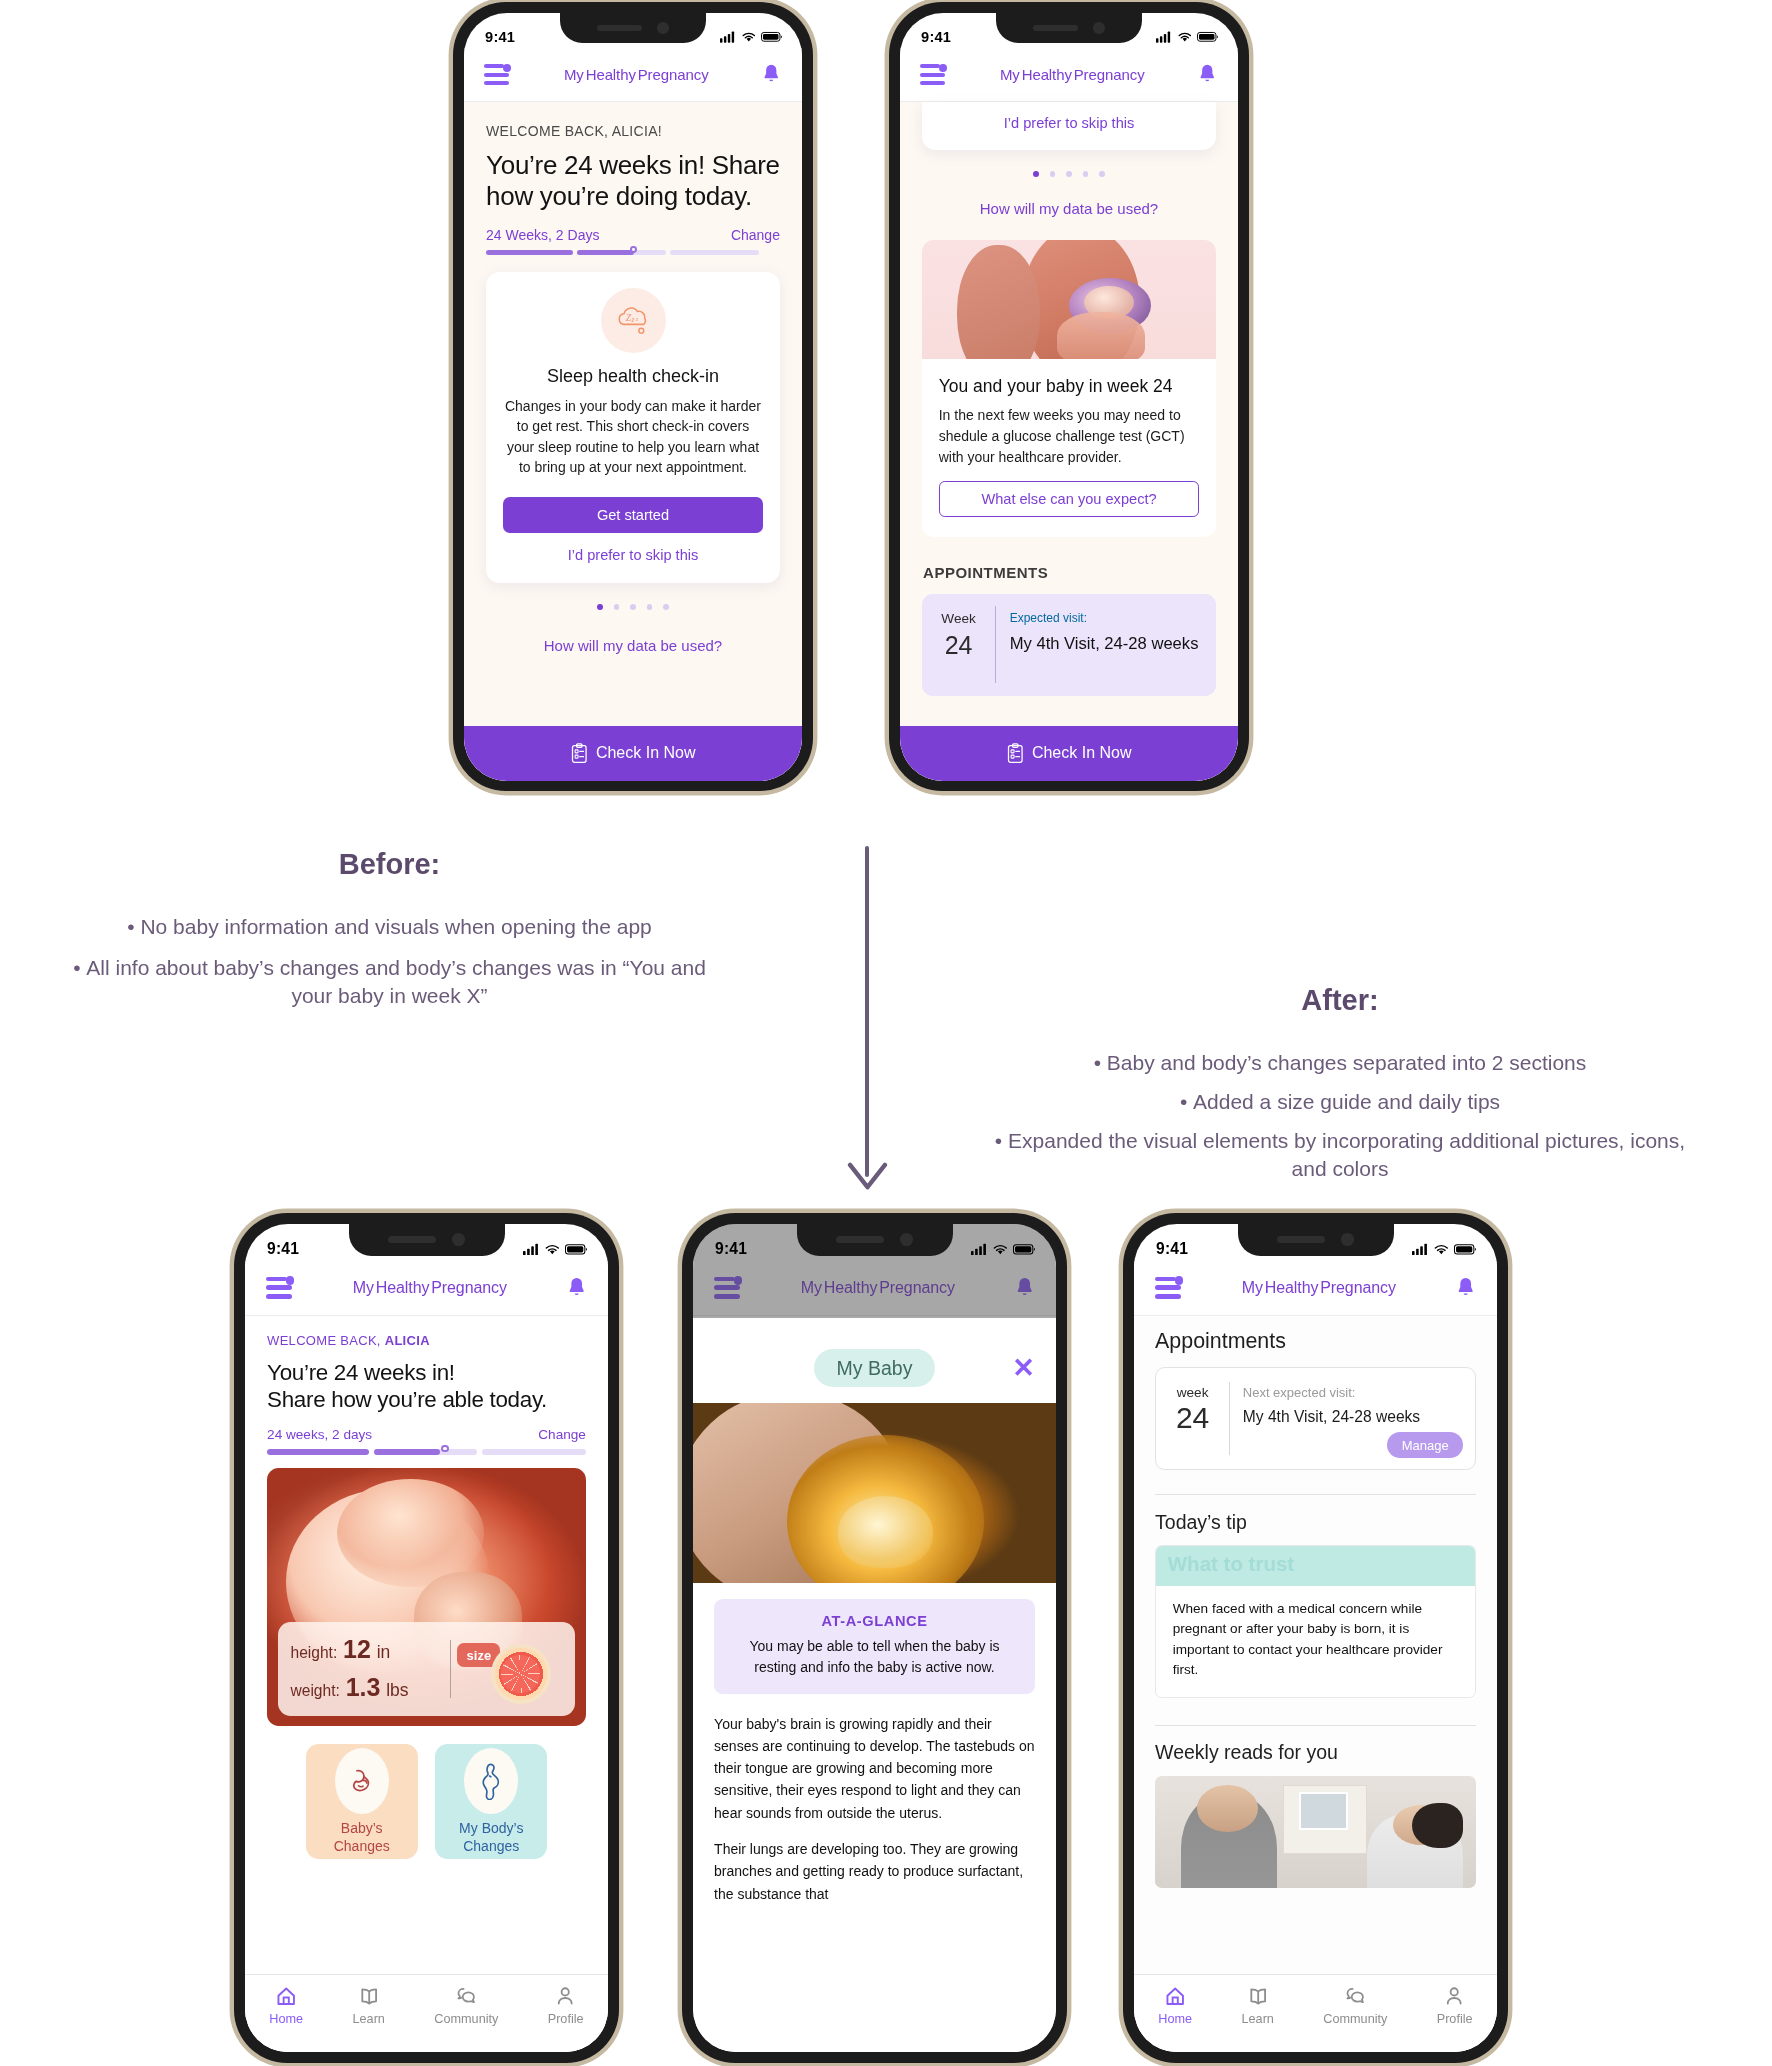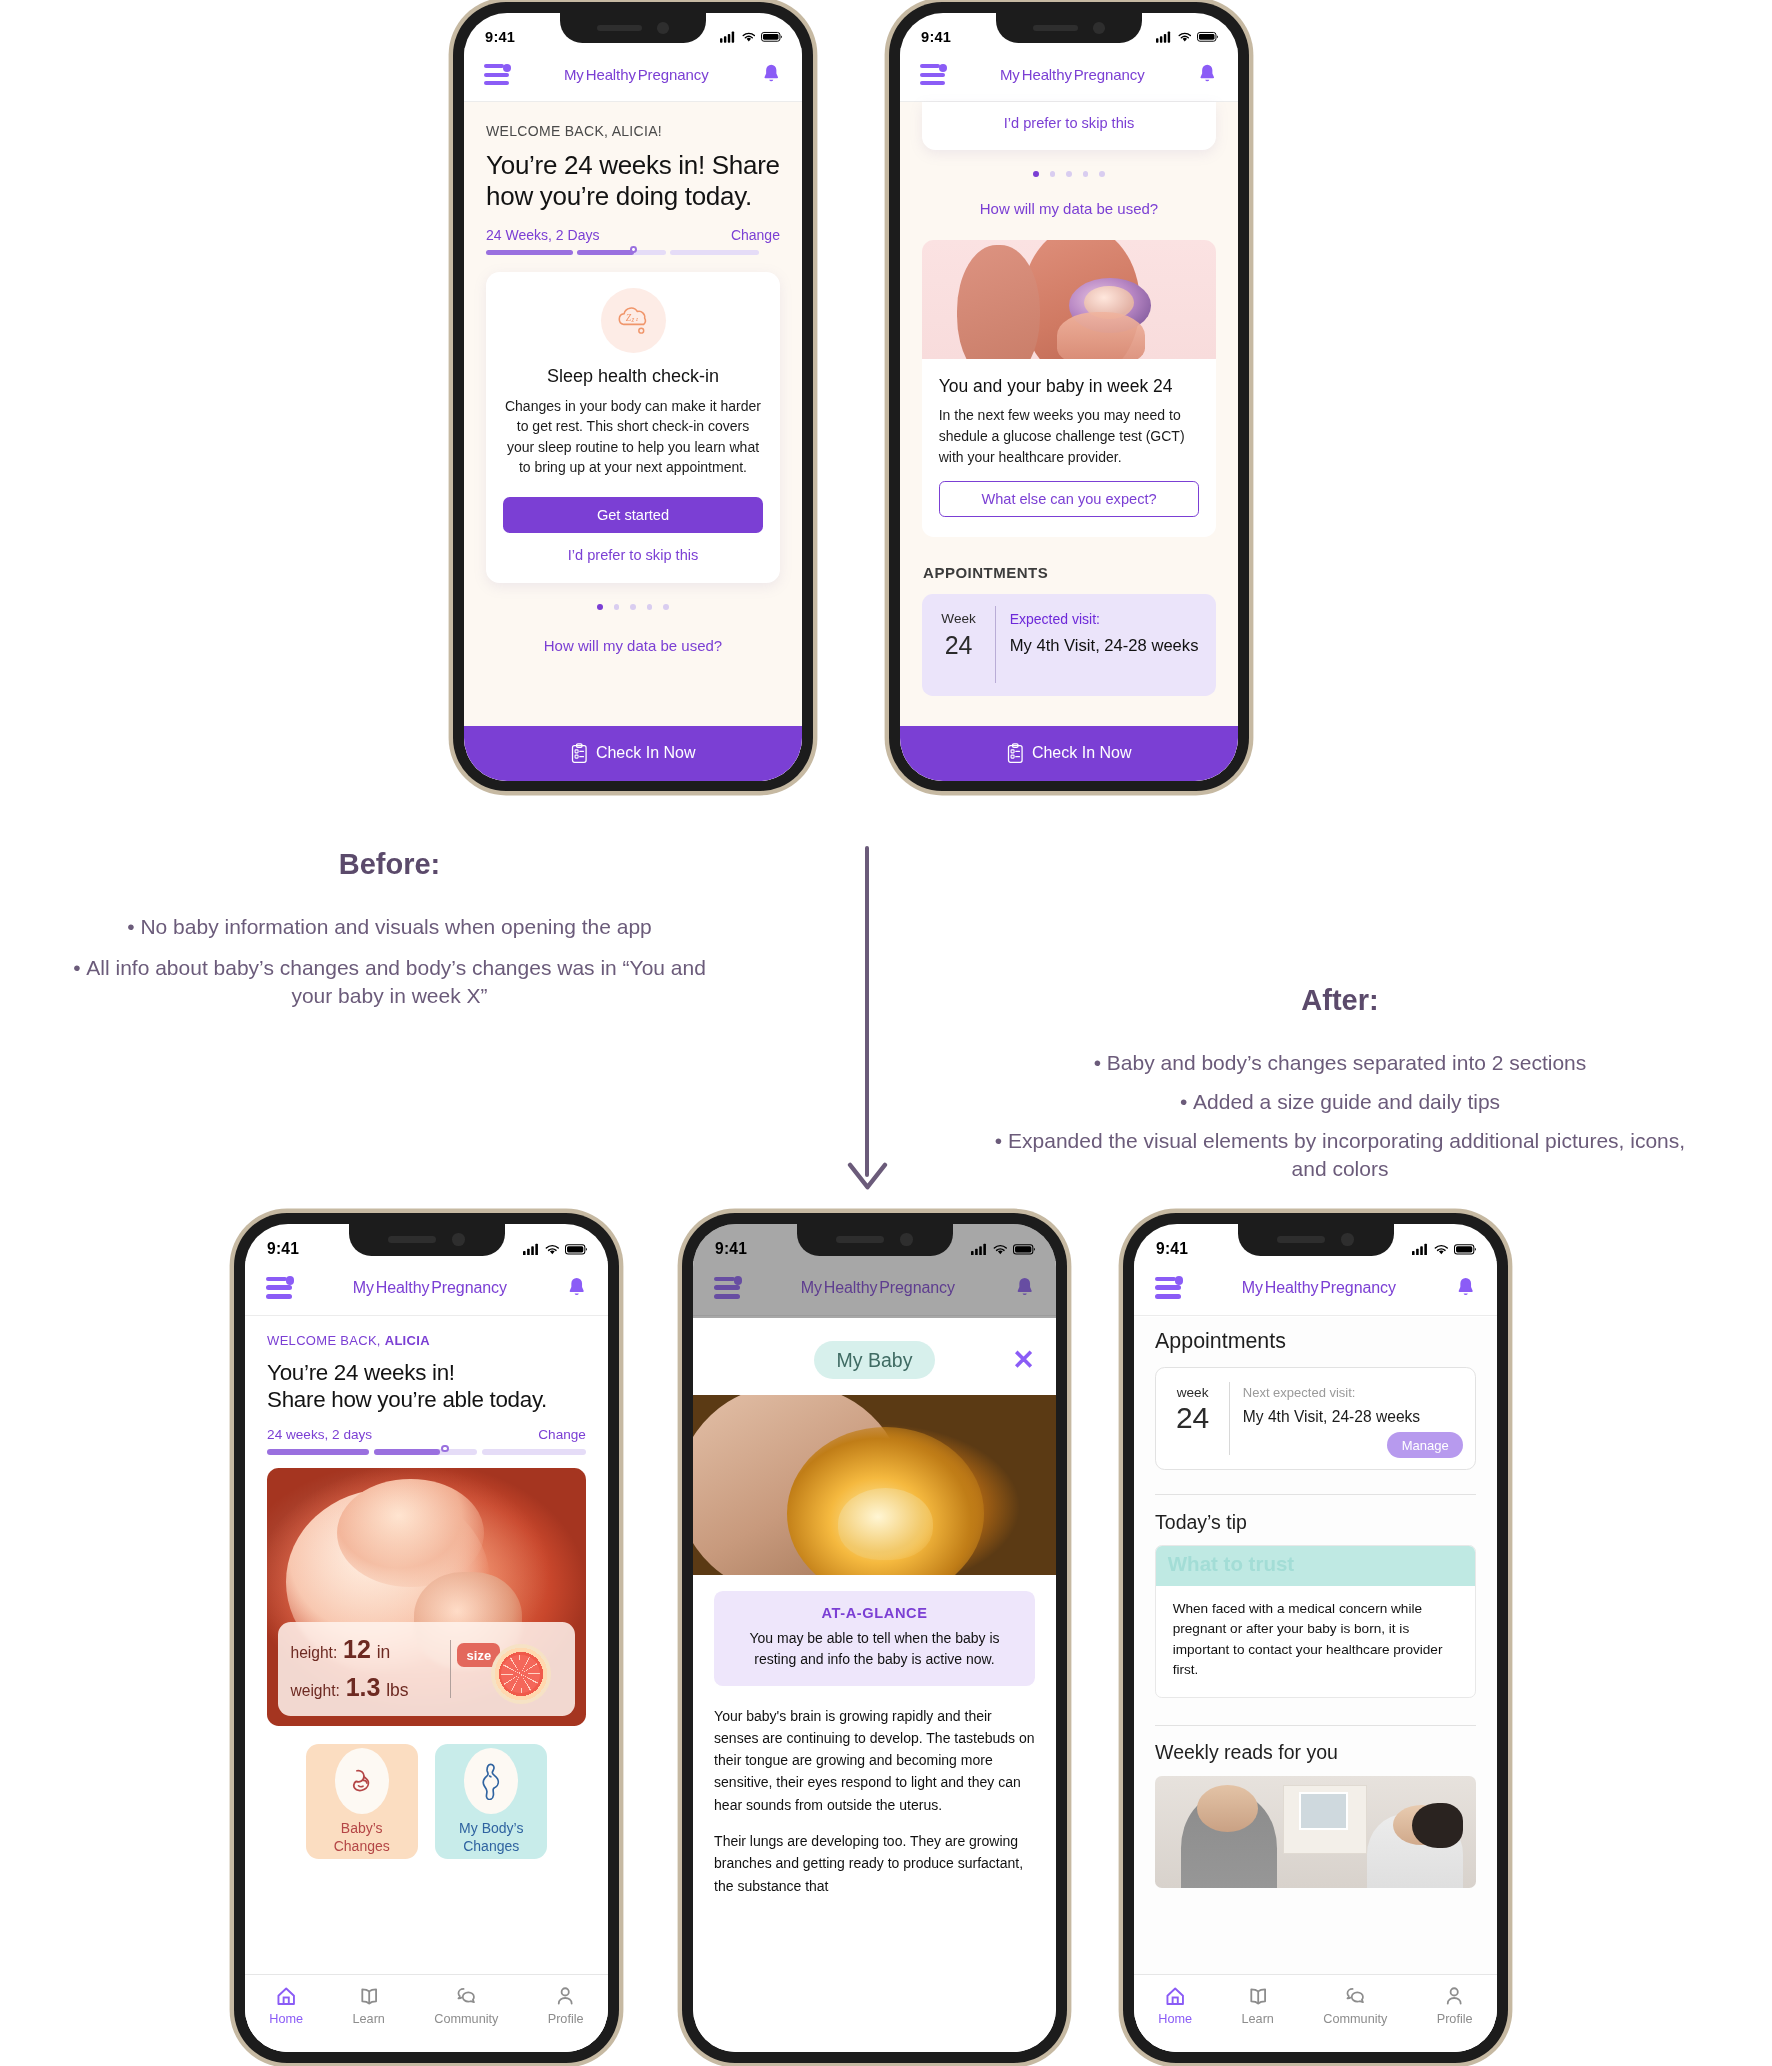--- a/index.html
+++ b/index.html
@@ -441,21 +441,21 @@
 
       <div class="sec-label" style="font-size:15px; margin:27px 0 0 23.4px;">APPOINTMENTS</div>
 
       <div class="appt-card" style="margin:12.7px 22.4px 0 22.4px; height:102px;">
         <div class="appt-week" style="width:73px; padding-top:17.5px;">
           <div style="font-size:13.6px;">Week</div>
           <div style="font-size:25px; margin-top:4.9px;">24</div>
         </div>
         <div class="appt-div" style="margin:12.7px 0;"></div>
         <div style="padding:17.5px 0 0 13.6px;">
-          <div style="font-size:14px;color:#6d28d9;">Expected visit:</div>
+          <div style="font-size:12px;color:#0369a1;">Expected visit:</div>
           <div style="font-size:16.6px;color:#111;margin-top:8.8px;">My 4th Visit, 24-28 weeks</div>
         </div>
       </div>
       <div style="height:63px;"></div>
     </div>
 
     <div class="checkin-bar" style="height:55px;">
       <svg width="16.6" height="20.5" viewBox="0 0 22 27" style="margin-right:8.8px">
         <rect x="2" y="3.5" width="18" height="22" rx="2.6" fill="none" stroke="#fff" stroke-width="1.7"></rect>
         <rect x="7.4" y="1" width="7.2" height="4.6" rx="1.6" fill="none" stroke="#fff" stroke-width="1.7"></rect>
@@ -701,21 +701,21 @@
         <b>My</b><b style="margin-left:1.9px">Healthy</b><b style="margin-left:1.9px">Pregnancy</b>
       </div>
       <svg class="bell" width="21.4" height="23.4" viewBox="0 0 24 26">
         <path d="M12 2a6 6 0 00-6 6v4.3L4.2 16.4a.9.9 0 00.8 1.3h14a.9.9 0 00.8-1.3L18 12.3V8a6 6 0 00-6-6z" fill="#8b5cf6"></path>
         <path d="M9.6 19.5a2.5 2.5 0 004.8 0z" fill="#8b5cf6"></path>
       </svg>
     </div>
 
     <div class="dim-overlay" style="bottom:auto;height:94px;"></div>
 
-    <div class="sheet" style="top:102px;">
+    <div class="sheet" style="top:110px;">
       <div style="position:relative;height:69px;display:flex;align-items:center;justify-content:center;">
         <span class="chip" style="height:38px;padding:0 22.4px;font-size:19.5px;cursor:pointer;">My Baby</span>
         <button class="close-x" style="position:absolute;right:21.4px;top:21.4px;font-size:27px;background:none;border:none;cursor:pointer;font-weight:700;">✕</button>
       </div>
 
       <div class="baby-img" style="height:180px;">
         <div style="position:absolute;left:-4%;top:-6%;width:62%;height:118%;border-radius:52%;
              background:linear-gradient(150deg,#e5c3ab 0%, #c89a7d 55%, #9d7152 100%);"></div>
         <div style="position:absolute;left:26%;top:18%;width:54%;height:96%;border-radius:50%;
              background:radial-gradient(ellipse at 46% 54%, #fff3b8 0%, #f5b93f 32%, #c07d17 62%, rgba(70,45,18,0) 86%);"></div>

